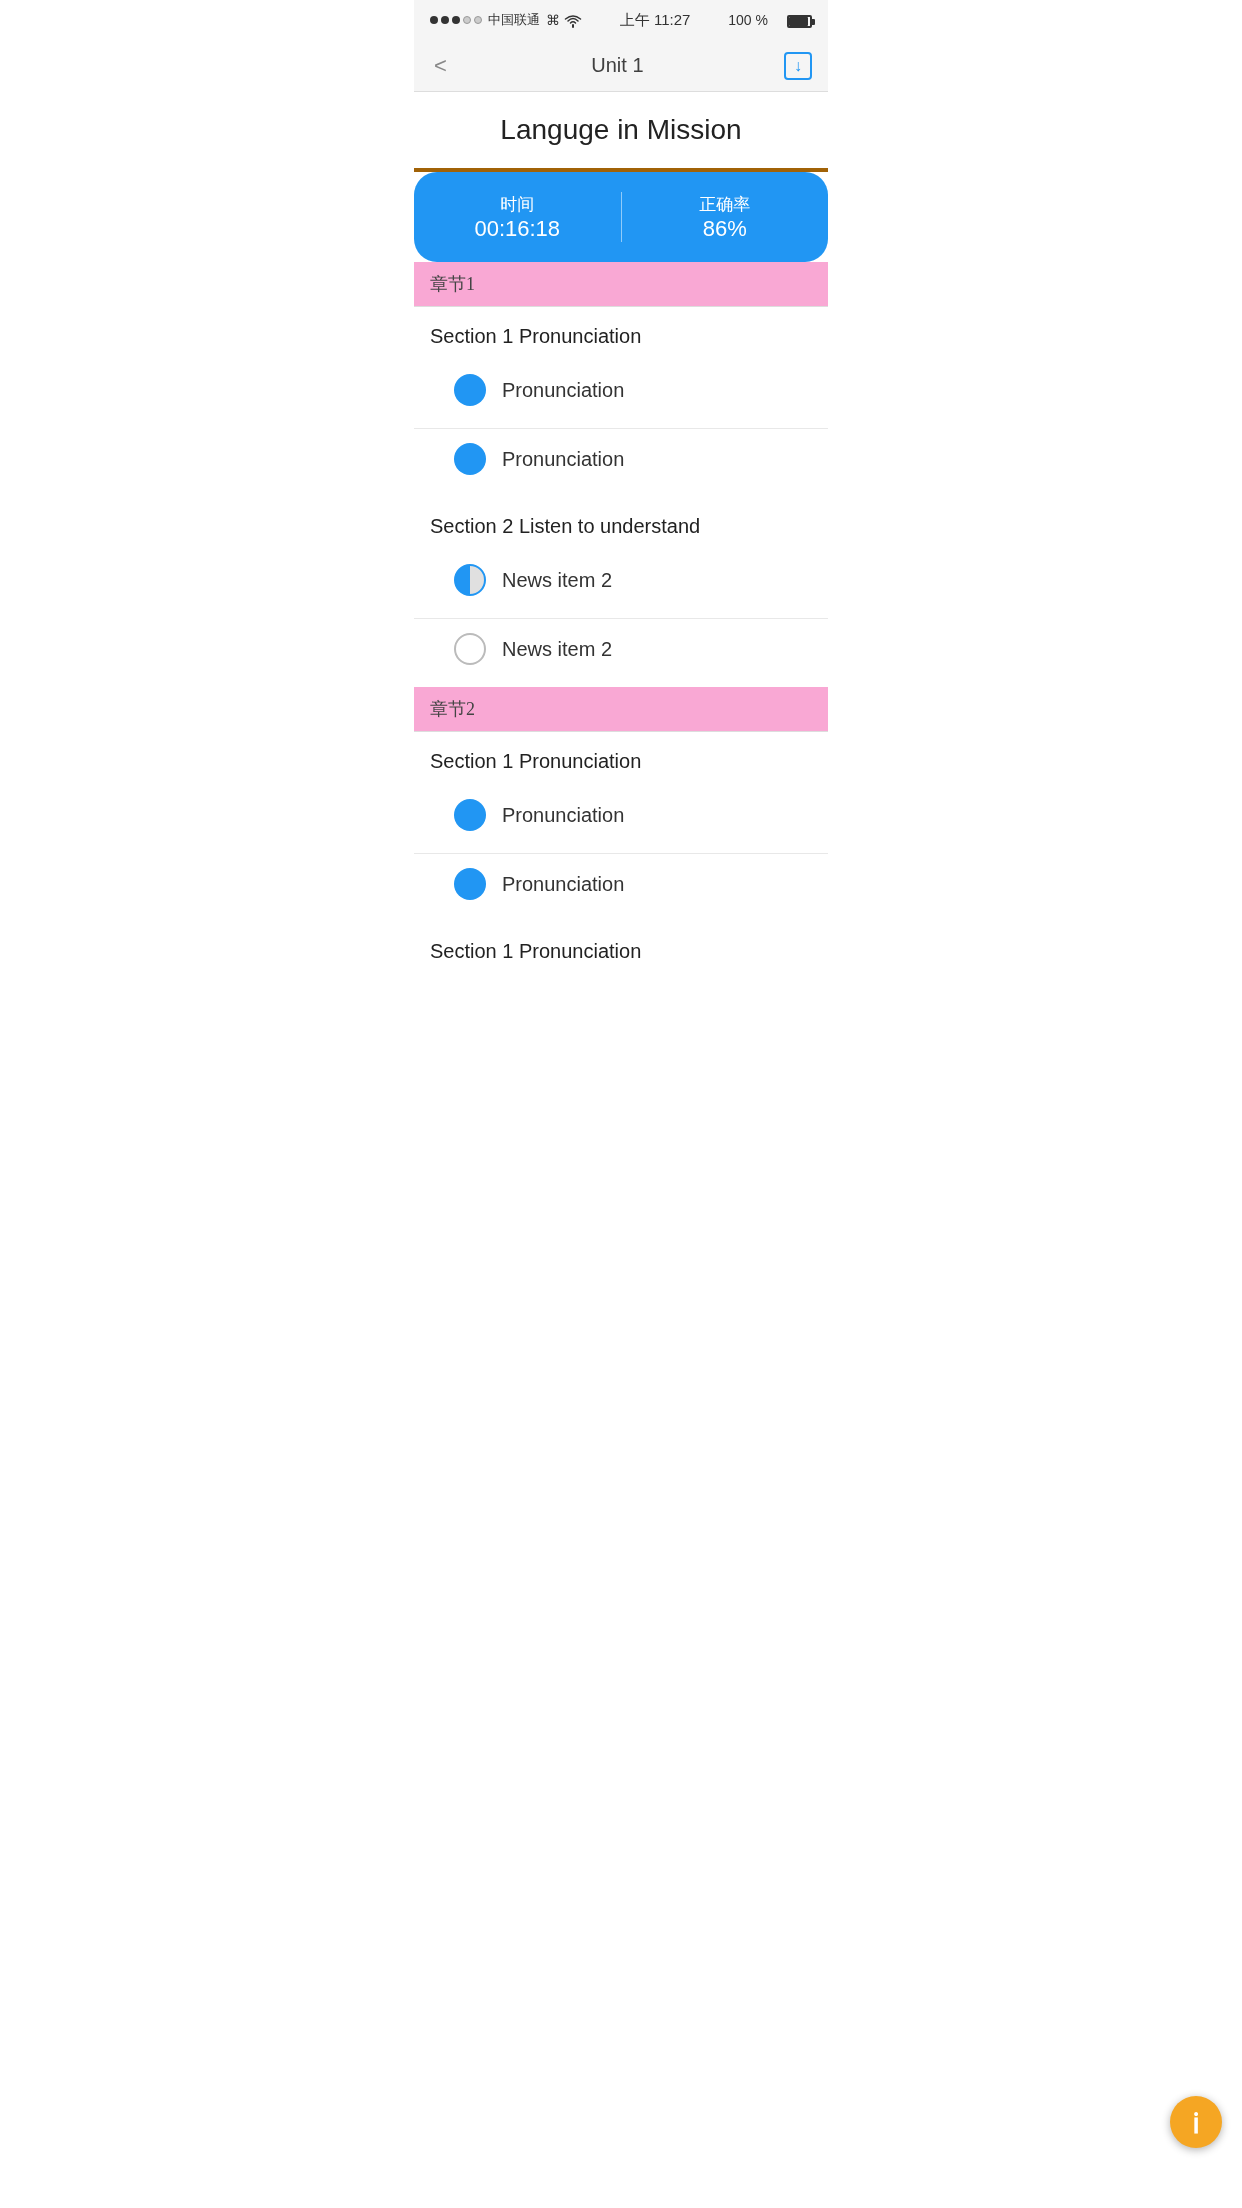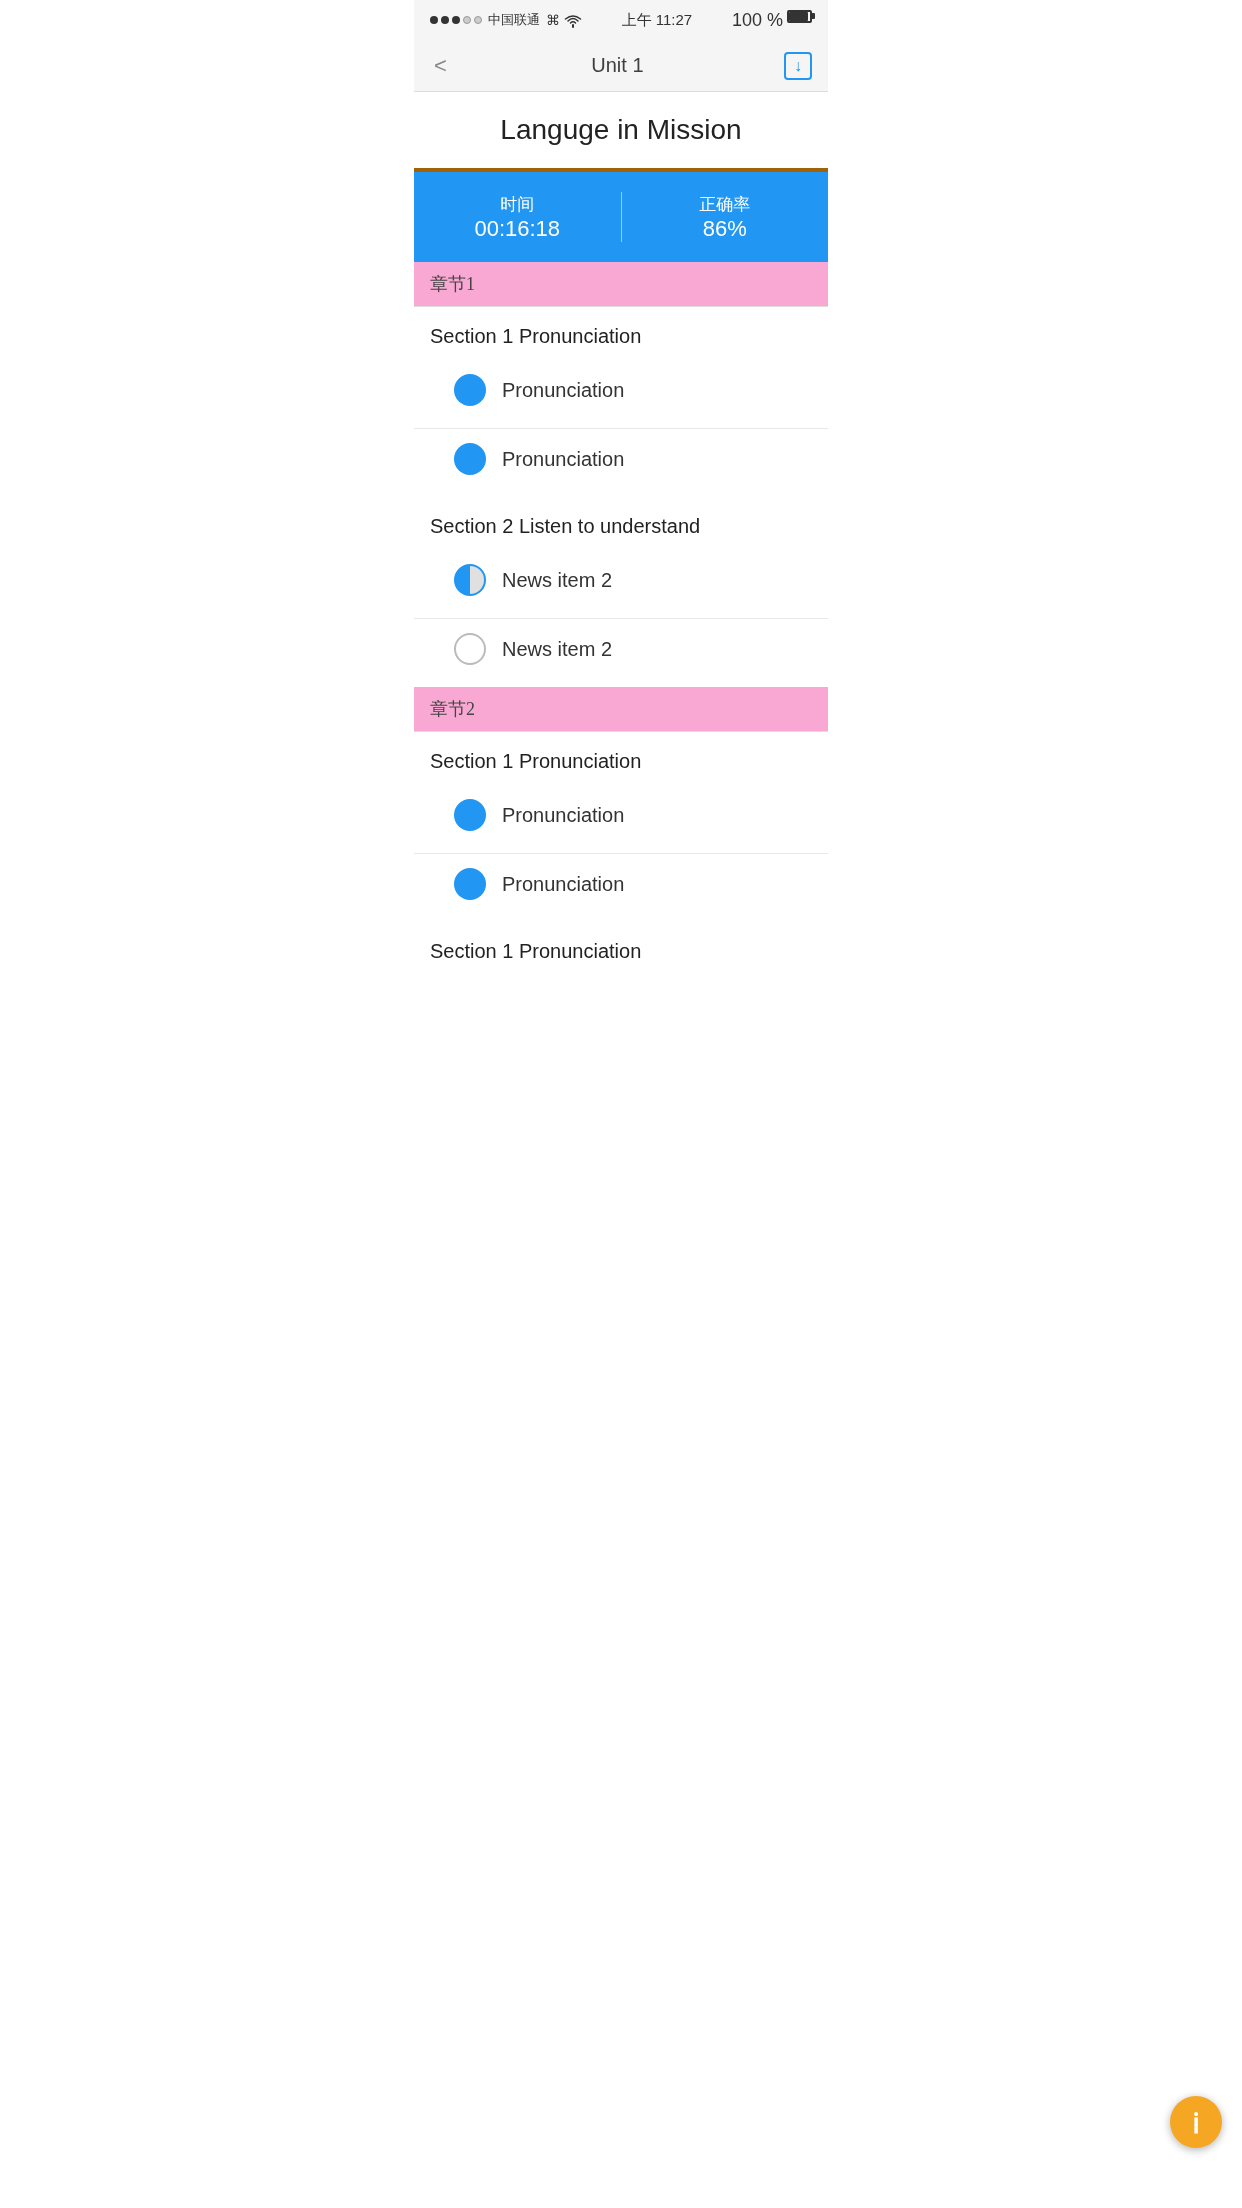--- a/index.html
+++ b/index.html
@@ -33,21 +33,21 @@
     .signal-dots {
       display: flex; gap: 3px;
     }
     .dot {
       width: 8px; height: 8px; border-radius: 50%;
     }
     .dot.filled { background: #333; }
     .dot.empty { background: #ccc; border: 1px solid #999; }
     .wifi-icon { font-size: 14px; }
     .status-center { font-size: 15px; color: #333; font-weight: 400; }
-    .status-right { display: flex; align-items: flex-start; gap: 4px; font-size: 18px; color: #333; }
+    .status-right { display: flex; align-items: flex-end; gap: 19px; font-size: 14px; color: #333; }
     .battery {
       width: 25px; height: 13px; border: 2px solid #333; border-radius: 2px;
       position: relative; display: inline-block;
     }
     .battery::after {
       content: ''; width: 3px; height: 6px; background: #333;
       position: absolute; right: -5px; top: 50%; transform: translateY(-50%);
       border-radius: 0 1px 1px 0;
     }
     .battery-fill {
@@ -89,20 +89,21 @@
       font-size: 28px; color: #222; font-weight: 300;
     }
 
     
     .stats-bar {
       background: #2196F3;
       display: flex;
       align-items: center;
       padding: 0;
       height: 90px;
+      border-radius: 23px;
     }
     .stat-item {
       flex: 1;
       display: flex;
       flex-direction: column;
       align-items: center;
       justify-content: center;
       color: white;
       height: 100%;
     }

